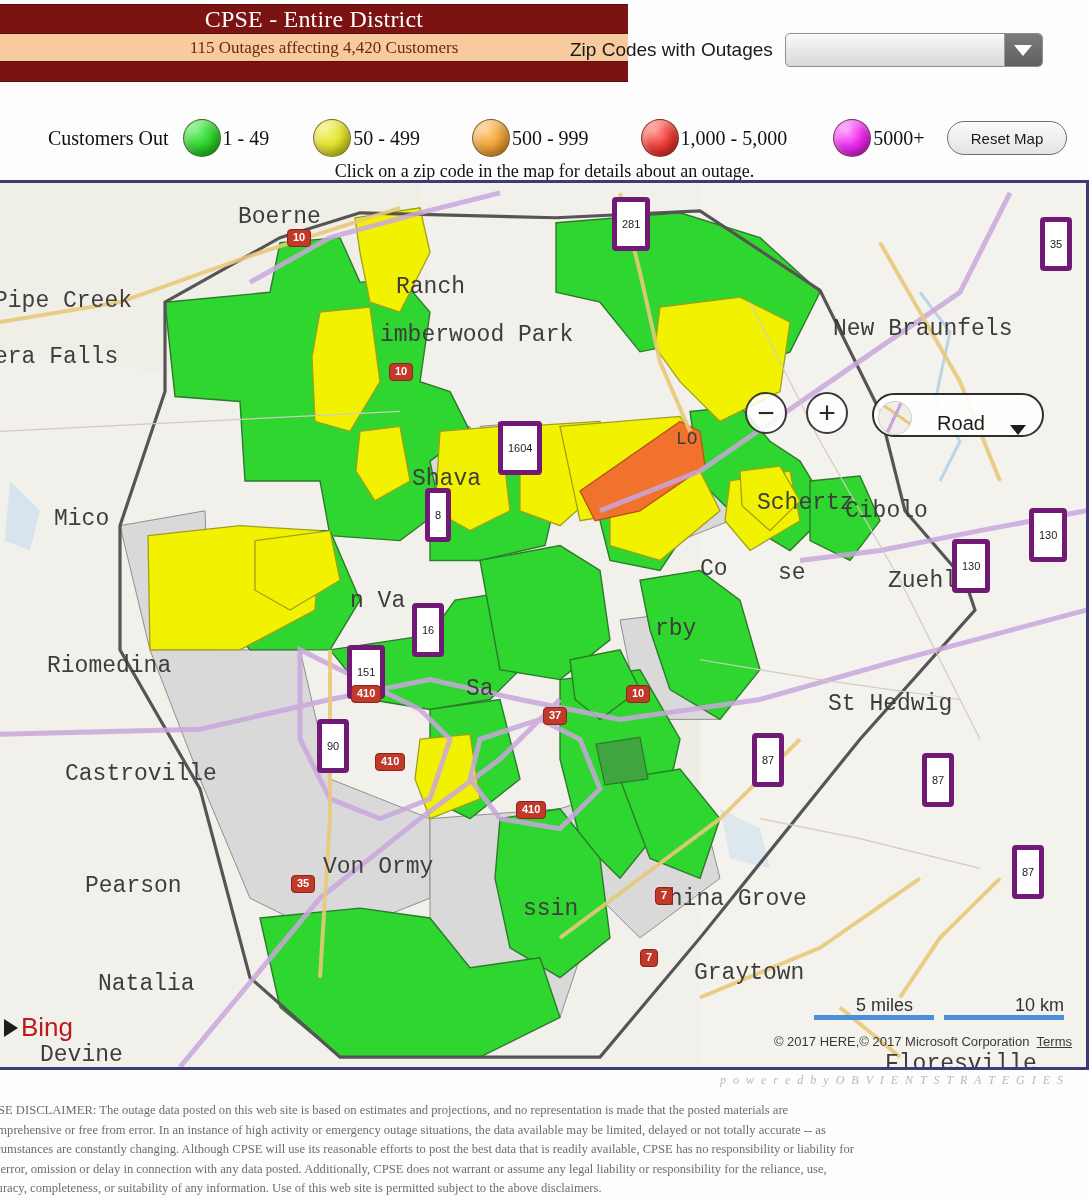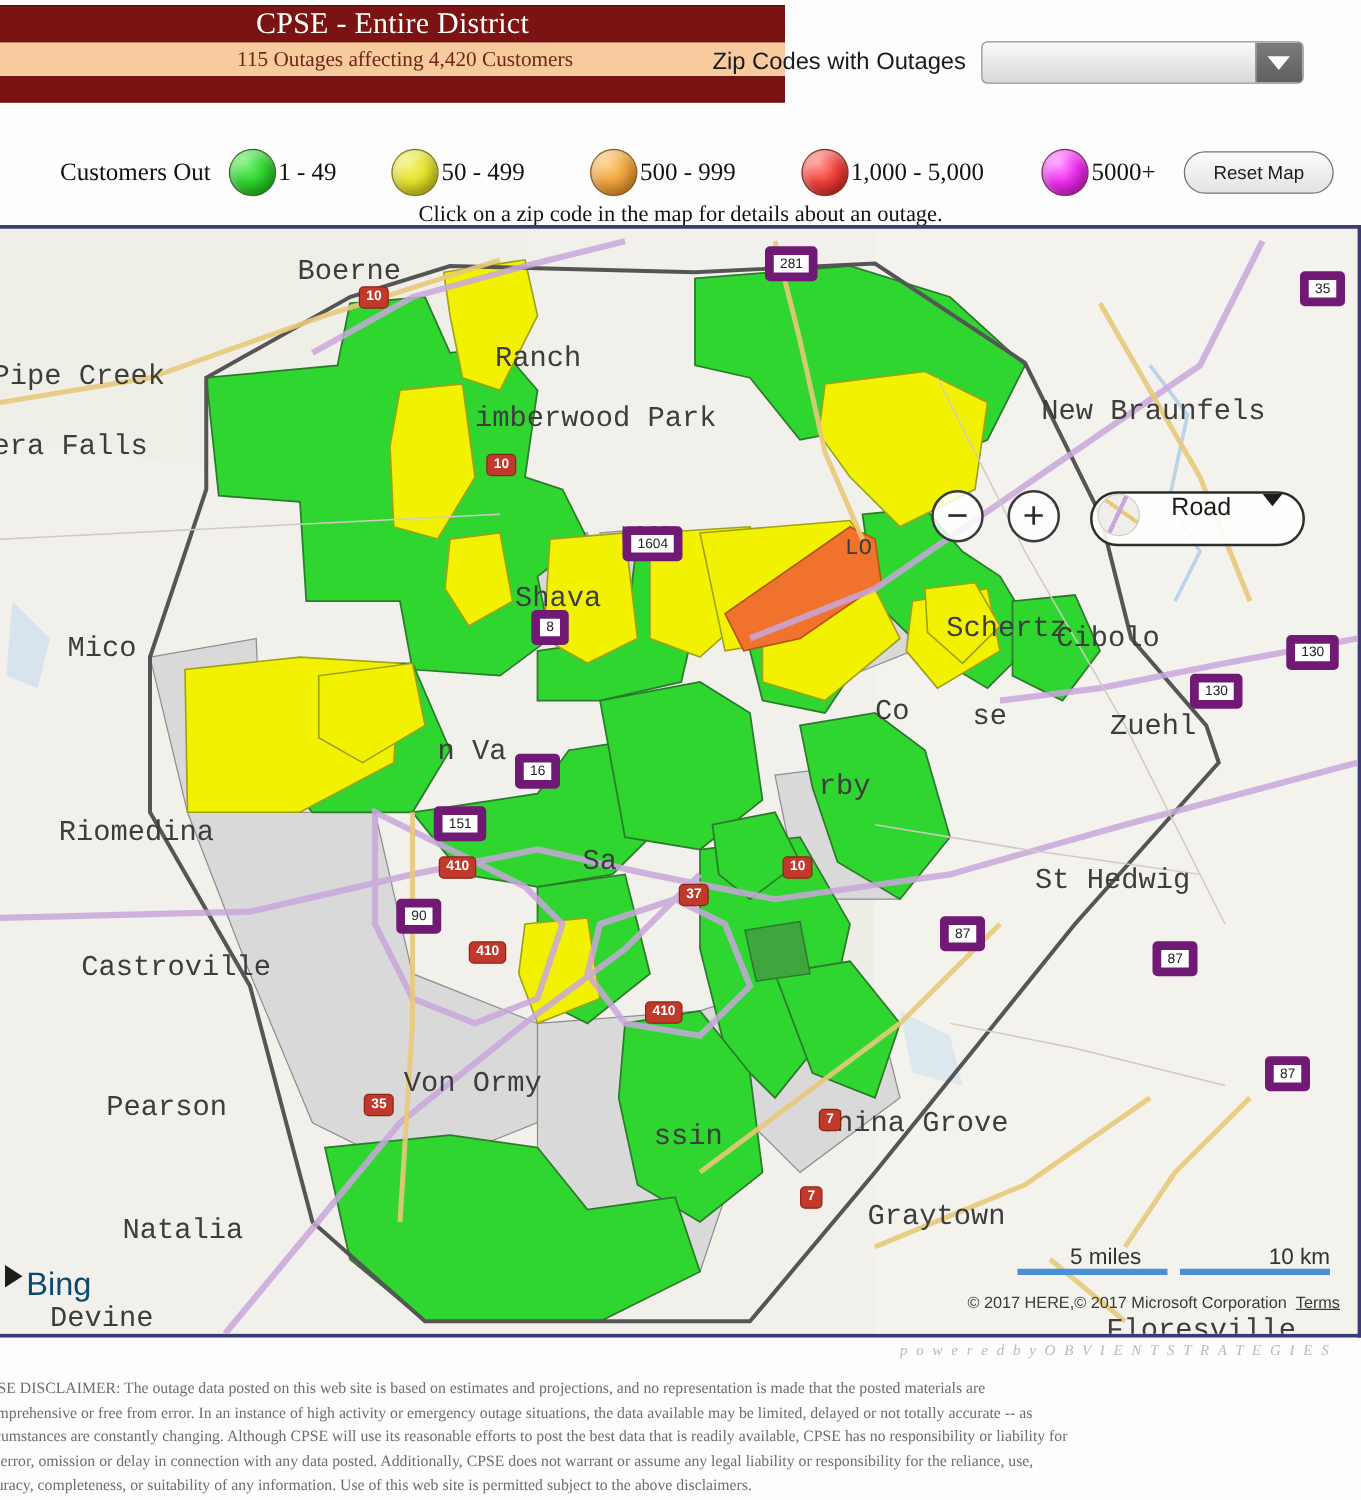--- a/index.html
+++ b/index.html
@@ -102,41 +102,41 @@
 
   .map-label {
     position:absolute; font-family:Liberation Mono, monospace;
     color:#3d3d3d; white-space:nowrap; pointer-events:none;margin-top:13px;
   }
   .lbl-big   { font-size:23px; }
   .lbl-med   { font-size:18px; }
 
   .shield {
     position:absolute; font-family:"Liberation Sans", sans-serif; font-size:11px;
-    color:#222; background:#ffffff; border:7px solid #701a75; border-radius:4px;
-    padding:1px 5px; line-height:12px;
+    color:#222; background:#ffffff; border:5px solid #701a75; border-radius:4px;
+    padding:16px 5px; line-height:12px;
   }
   .shield-i {
     position:absolute; font-family:"Liberation Sans", sans-serif; font-size:11px;
     font-weight:bold; color:#ffffff; background:#c0392b; border-radius:4px;
     padding:1px 5px 3px; line-height:12px; text-align:center;
     border:1px solid #8d2418;
   }
 
   
   .zoom-btn {
     position:absolute; width:42px; height:42px; border-radius:50%;
     background:rgba(255,255,255,.86); border:2px solid #3a3a3a;
     display:flex; align-items:center; justify-content:center; cursor:pointer;
   }
   .zoom-btn span { font-family:"Liberation Sans", sans-serif; font-size:30px; color:#2b2b2b; line-height:28px; }
   .road-pill {
     position:absolute; left:872px; top:210px; width:172px; height:44px;
     border-radius:23px; background:rgba(255,255,255,.9); border:2px solid #2d2d2d;
-    display:flex; align-items:flex-start; cursor:pointer;
+    display:flex; align-items:flex-end; cursor:pointer;
   }
   .road-thumb {
     width:34px; height:34px; border-radius:50%; margin-left:4px;
     background:
       linear-gradient(115deg, transparent 44%, #c9a7dd 44%, #c9a7dd 52%, transparent 52%),
       linear-gradient(35deg, transparent 55%, #e8c97a 55%, #e8c97a 62%, transparent 62%),
       #efeee8;
     border:1px solid #cfcfcf;
   }
   .road-text { flex:1; text-align:center; font-family:"Liberation Sans", sans-serif; font-size:20px; color:#1c1c1c; }
@@ -146,22 +146,22 @@
   .scalebar { position:absolute; right:14px; bottom:44px; width:268px; height:28px; }
   .scale-txt { position:absolute; font-family:"Liberation Sans", sans-serif; font-size:18px; color:#333; }
   .scale-line { position:absolute; height:5px; background:#4a90d9; }
   .attrib {
     position:absolute; right:14px; bottom:18px;
     font-family:"Liberation Sans", sans-serif; font-size:13px; color:#3a3a3a; white-space:nowrap;
   }
   .attrib u { text-decoration:underline; cursor:pointer; }
   .bing {
     position:absolute; left:4px; bottom:24px;
-    font-family:"Liberation Sans", sans-serif; font-size:26px; color:#0c4a6e;
-    display:flex; 
+    font-family:"Liberation Sans", sans-serif; font-size:26px; color:#b91c1c;
+    display:flex; align-items:center;
   }
   .bing .mark {
     width:0;height:0;border-top:9px solid transparent;border-bottom:9px solid transparent;
     border-left:14px solid #1d1d1d; margin-right:3px;
   }
   .obvient {
     position:absolute; right:24px; top:1073px;
     font-family:"Liberation Serif", serif; font-style:italic; font-size:12px;
     letter-spacing:2px; color:#b9b9b9; white-space:nowrap;
   }

